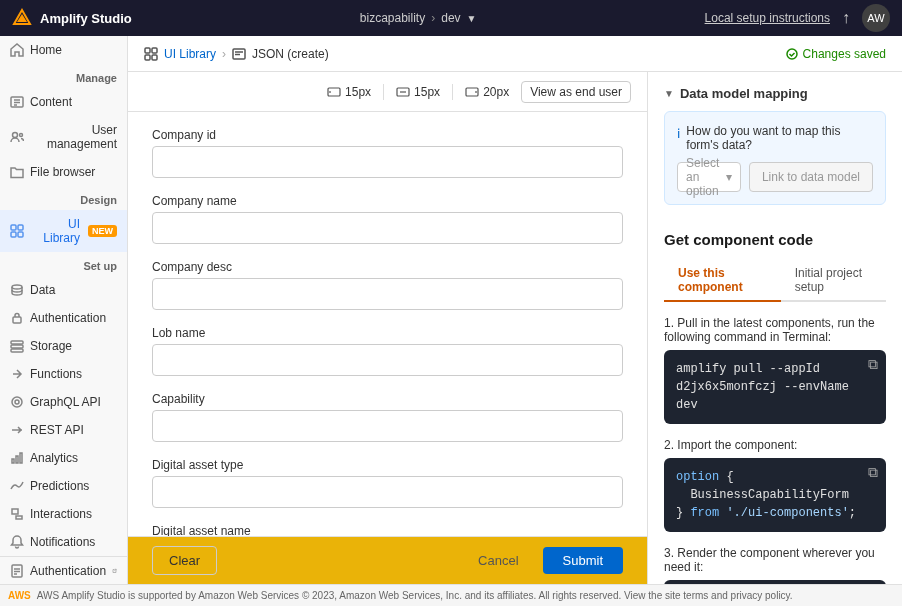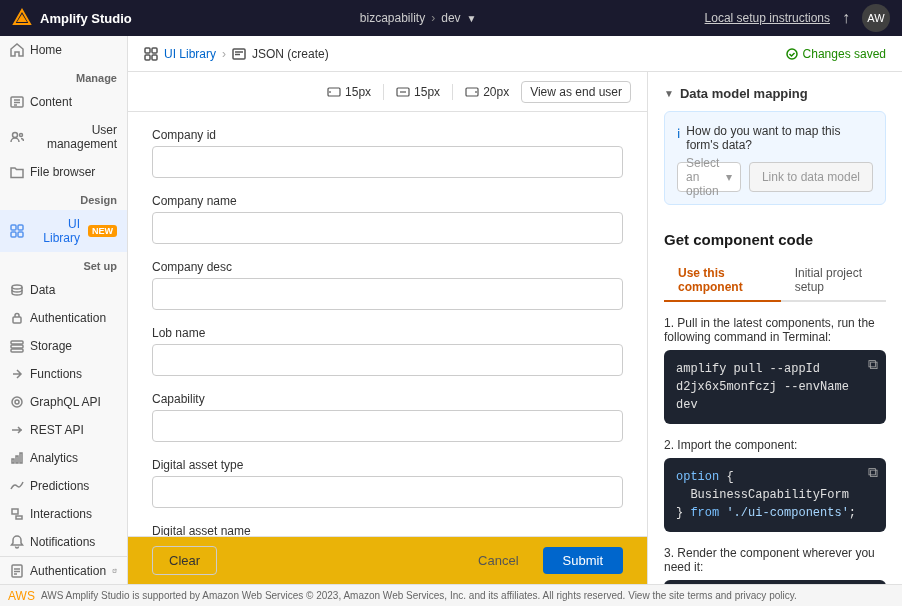--- a/index.html
+++ b/index.html
@@ -404,16 +404,16 @@
 
         </div>
 
       </div>
     </div>
   </div>
 </div>
 
 <div class="bottom-bar">
   <div class="bottom-bar-left">
-    <span style="font-weight:400; color:#ff9900; font-size:12px;">AWS</span>
+    <span style="font-weight:700; color:#ff9900; font-size:10px;">AWS</span>
     <span>AWS Amplify Studio is supported by Amazon Web Services © 2023, Amazon Web Services, Inc. and its affiliates. All rights reserved. View the site terms and privacy policy.</span>
   </div>
 </div>
 
 </body></html>

